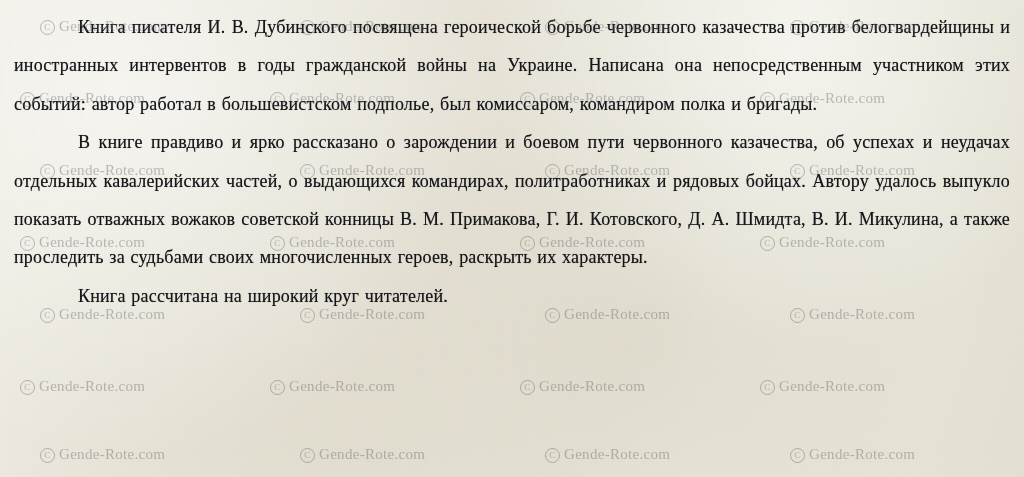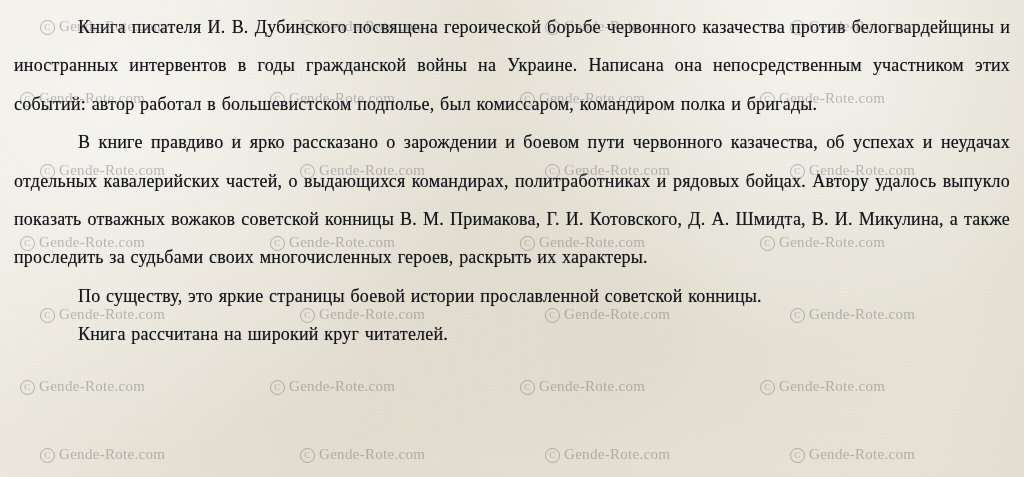--- a/index.html
+++ b/index.html
@@ -97,21 +97,20 @@
 </head>
 <body>
 
 <div id="page">
 
   <div id="grain"></div>
 
   <div id="text-body">
     <p class="para">Книга писателя И. В. Дубинского посвящена героической борьбе червонного казачества против белогвардейщины и иностранных интервентов в годы гражданской войны на Украине. Написана она непосредственным участником этих событий: автор работал в большевистском подполье, был комиссаром, командиром полка и бригады.</p>
     <p class="para">В книге правдиво и ярко рассказано о зарождении и боевом пути червонного казачества, об успехах и неудачах отдельных кавалерийских частей, о выдающихся командирах, политработниках и рядовых бойцах. Автору удалось выпукло показать отважных вожаков советской конницы В. М. Примакова, Г. И. Котовского, Д. А. Шмидта, В. И. Микулина, а также проследить за судьбами своих многочисленных героев, раскрыть их характеры.</p>
-    <p class="para">По существу, это яркие страницы боевой истории прославленной советской конницы.</p>
     <p class="para last-line-natural">Книга рассчитана на широкий круг читателей.</p>
   </div>
 
   <div id="watermarks">
       <div class="wm" style="left: 40px; top: 18px;"><span class="wm-c">C</span><span>Gende-Rote.com</span></div>
       <div class="wm" style="left: 300px; top: 18px;"><span class="wm-c">C</span><span>Gende-Rote.com</span></div>
       <div class="wm" style="left: 545px; top: 18px;"><span class="wm-c">C</span><span>Gende-Rote.com</span></div>
       <div class="wm" style="left: 790px; top: 18px;"><span class="wm-c">C</span><span>Gende-Rote.com</span></div>
       <div class="wm" style="left: 20px; top: 90px;"><span class="wm-c">C</span><span>Gende-Rote.com</span></div>
       <div class="wm" style="left: 270px; top: 90px;"><span class="wm-c">C</span><span>Gende-Rote.com</span></div>

